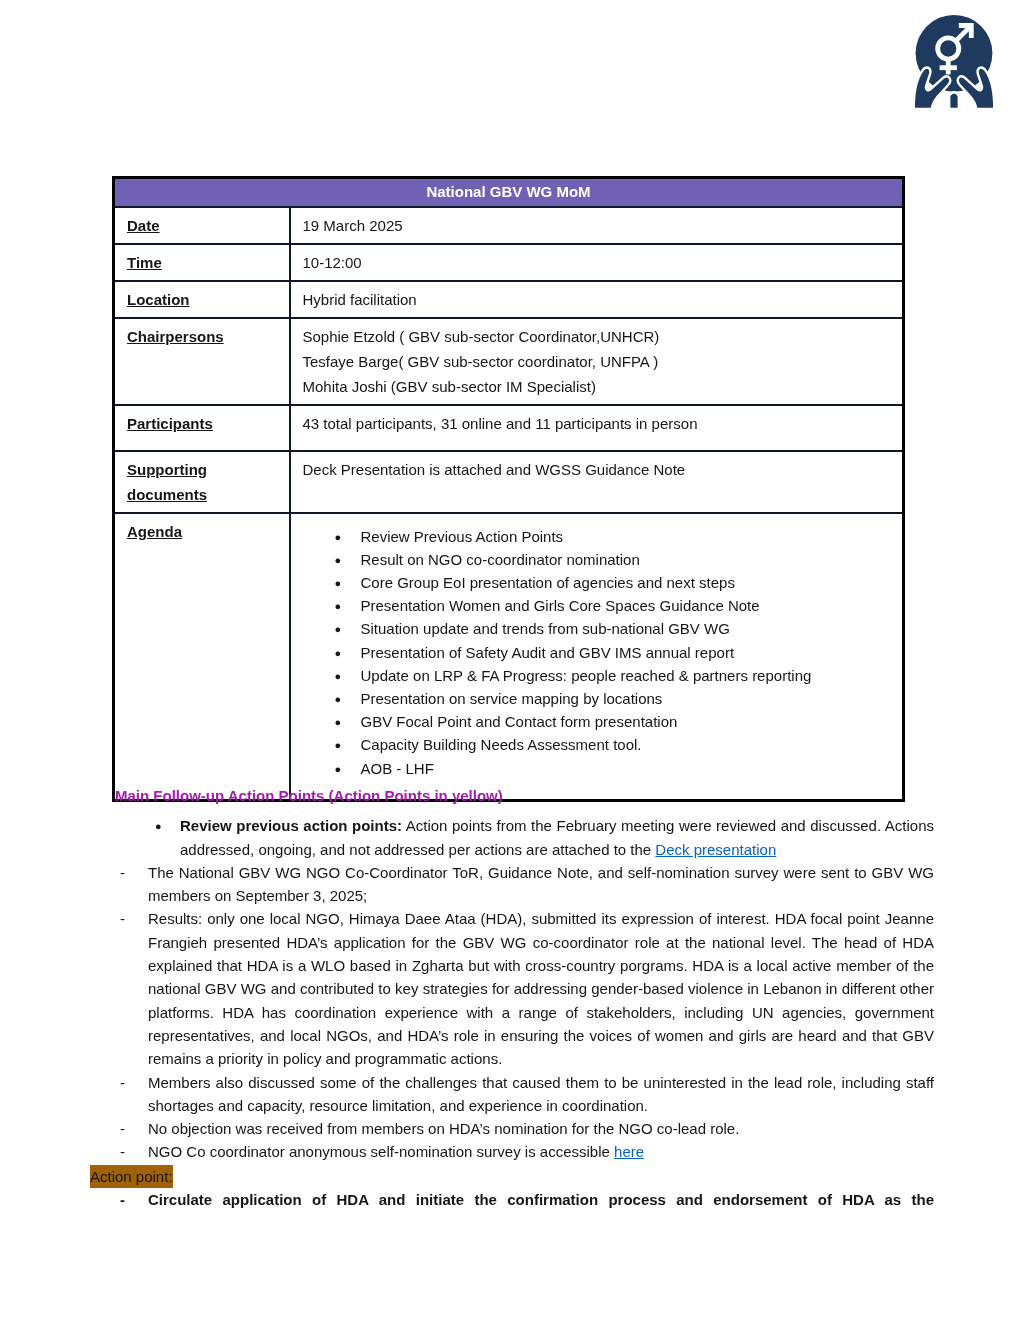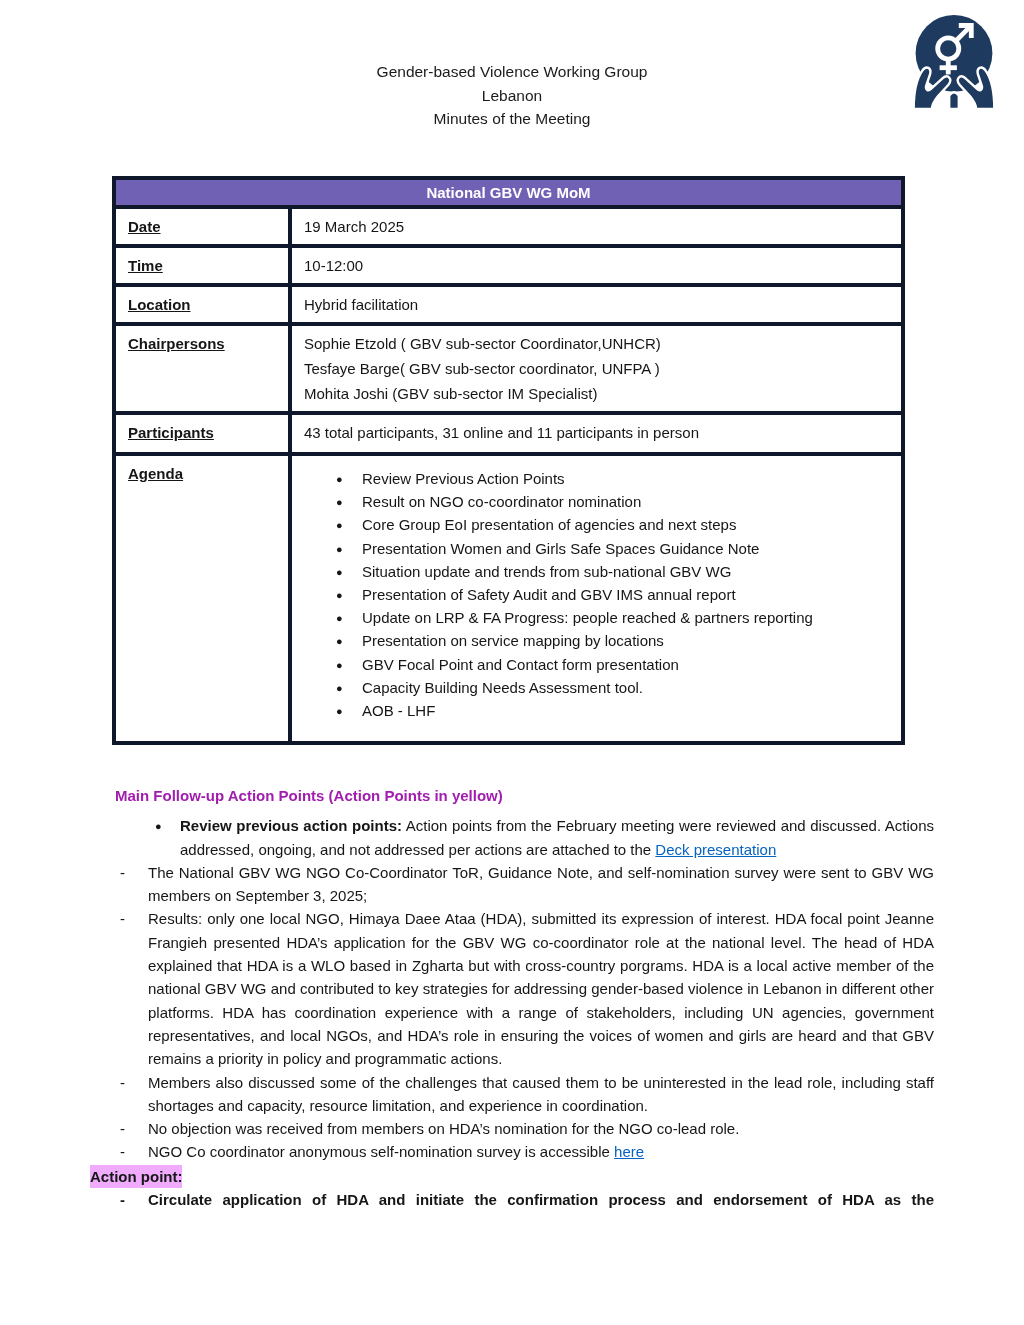--- a/index.html
+++ b/index.html
@@ -10,27 +10,27 @@
   
   .title-block { position:absolute; top:60px; left:0; width:100%; text-align:center;
     font-size:15.5px; line-height:23.5px; color:#1b1b1b; }
 
   
   .logo { position:absolute; top:12px; right:22px; width:96px; height:98px; }
 
   
   table.mom { position:absolute; top:176px; left:112px; width:793px;
     border-collapse:collapse; border:3px solid #000; font-size:15px; }
-  table.mom td, table.mom th { border:4px solid #0f172a; vertical-align:top; }
+  table.mom td, table.mom th { border:2px solid #0f172a; vertical-align:top; }
   th.mom-head { background:#7161b5; color:#fff; font-weight:bold; text-align:center;
     font-size:15px; padding:4px 0; height:29px; }
   td.lbl { width:176px; font-weight:bold; padding:5px 10px 5px 12px; line-height:25px;text-decoration:underline; }
   td.val { padding:5px 10px 5px 12px; line-height:25px;border-radius:7px; }
   tr.simple td { height:34px; }
-  td.pad-b { padding-bottom:7px; }
+  td.pad-b { padding-bottom:14px; }
   td.pad-b2 { padding-bottom:22px; }
   .agenda-list { padding:6px 4px 14px 0; }
   .ag-row { display:flex; line-height:23.2px; }
   .ag-marker { flex:0 0 26px; margin-left:32px; text-align:left; font-size:11px;
     position:relative; top:1px; }
   .ag-text { flex:1; }
 
   
   .content { position:absolute; top:784px; left:90px; width:844px; font-size:15px;
     line-height:23.3px; }
@@ -38,33 +38,28 @@
   .h-blue { color:#a21caf; font-weight:bold; font-size:15px; margin-bottom:7px; }
   .b-row { display:flex; text-align:justify; }
   .b-marker { flex:0 0 65px; padding-left:40px; font-size:11px; position:relative; top:1px; }
   .b-body { flex:1; }
   .bold { font-weight:bold; }
   a.doc-link { color:#0563c1; text-decoration:underline; cursor:pointer; }
   .sec-head { font-weight:bold; margin-top:23px; margin-bottom:0; }
   .d-row { display:flex; text-align:justify; }
   .d-marker { flex:0 0 58px; padding-left:30px; }
   .d-body { flex:1; }
-  .hl-yellow { display:inline-block; background:#f0abfc; font-weight:bold; margin-top:1px; }
+  .hl-yellow { display:inline-block; background:#a16207; font-weight:normal; margin-top:1px; }
   .force-last { text-align-last:justify; }
 </style>
 </head>
 <body>
 
 <div class="page">
 
-  <div class="title-block">
-    <div>Gender-based Violence Working Group</div>
-    <div>Lebanon</div>
-    <div>Minutes of the Meeting</div>
-  </div>
 
   <div class="logo">
     <svg viewBox="0 0 100 100" width="96" height="98">
       <circle cx="50" cy="42" r="40" fill="#1e3a5e"></circle>
       <circle cx="44" cy="37" r="11" stroke="#fff" stroke-width="5" fill="none"></circle>
       <line x1="44" y1="48" x2="44" y2="64" stroke="#fff" stroke-width="5"></line>
       <line x1="35" y1="57" x2="53" y2="57" stroke="#fff" stroke-width="5"></line>
       <line x1="52" y1="29" x2="66" y2="15" stroke="#fff" stroke-width="5"></line>
       <path d="M55,13 L68,13 L68,26" stroke="#fff" stroke-width="5" fill="none"></path>
       <path d="M8,100 C8,84 10,70 17,60 C21,54 27,57 25,64 L21,76 C20,80 23,82 26,79 L38,68 C44,63 49,69 44,75 L33,87 C29,92 27,95 27,100 Z" fill="#1e3a5e" stroke="#fff" stroke-width="2.5"></path>
@@ -96,38 +91,45 @@
         <div>Sophie Etzold ( GBV sub-sector Coordinator,UNHCR)</div>
         <div>Tesfaye Barge( GBV sub-sector coordinator, UNFPA )</div>
         <div>Mohita Joshi (GBV sub-sector IM Specialist)</div>
       </td>
     </tr>
     <tr>
       <td class="lbl">Participants</td>
       <td class="val pad-b">43 total participants, 31 online and 11 participants in person</td>
     </tr>
     <tr>
+      <td class="lbl">
+        <div>Supporting</div>
+        <div>documents</div>
+      </td>
+      <td class="val pad-b2">Deck Presentation is attached and WGSS Guidance Note</td>
+    </tr>
+    <tr>
       <td class="lbl">Agenda</td>
       <td class="val">
         <div class="agenda-list">
           <div class="ag-row">
                 <span class="ag-marker">●</span>
                 <span class="ag-text">Review Previous Action Points</span>
               </div>
           <div class="ag-row">
                 <span class="ag-marker">●</span>
                 <span class="ag-text">Result on NGO co-coordinator nomination</span>
               </div>
           <div class="ag-row">
                 <span class="ag-marker">●</span>
                 <span class="ag-text">Core Group EoI presentation of agencies and next steps</span>
               </div>
           <div class="ag-row">
                 <span class="ag-marker">●</span>
-                <span class="ag-text">Presentation Women and Girls Safe Spaces Guidance Note</span>
+                <span class="ag-text">Presentation Women and Girls Core Spaces Guidance Note</span>
               </div>
           <div class="ag-row">
                 <span class="ag-marker">●</span>
                 <span class="ag-text">Situation update and trends from sub-national GBV WG</span>
               </div>
           <div class="ag-row">
                 <span class="ag-marker">●</span>
                 <span class="ag-text">Presentation of Safety Audit and GBV IMS annual report</span>
               </div>
           <div class="ag-row">

